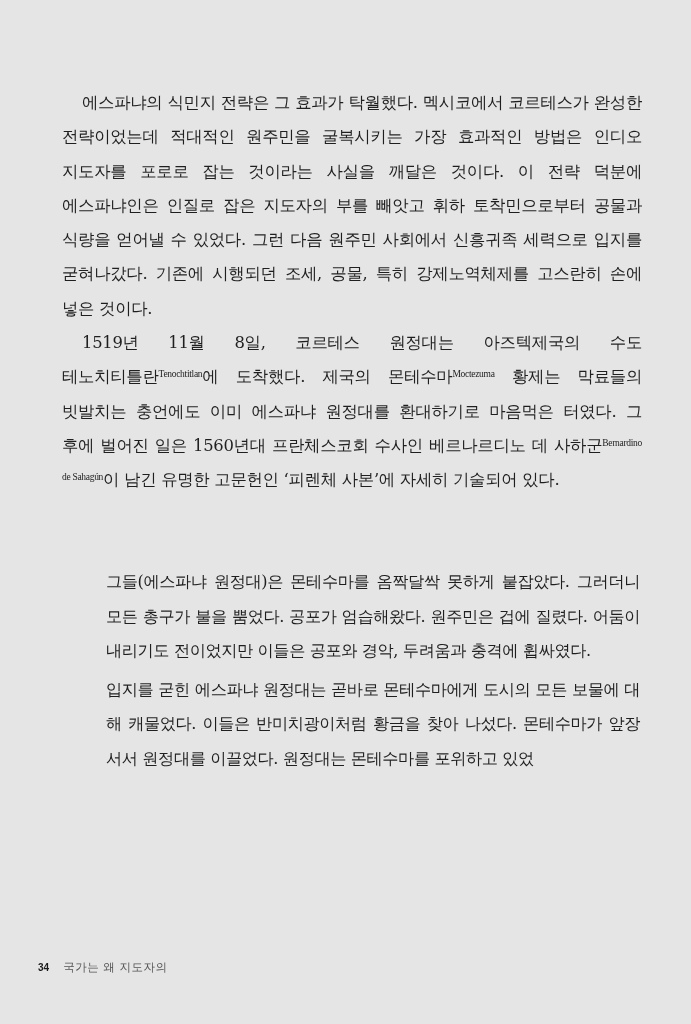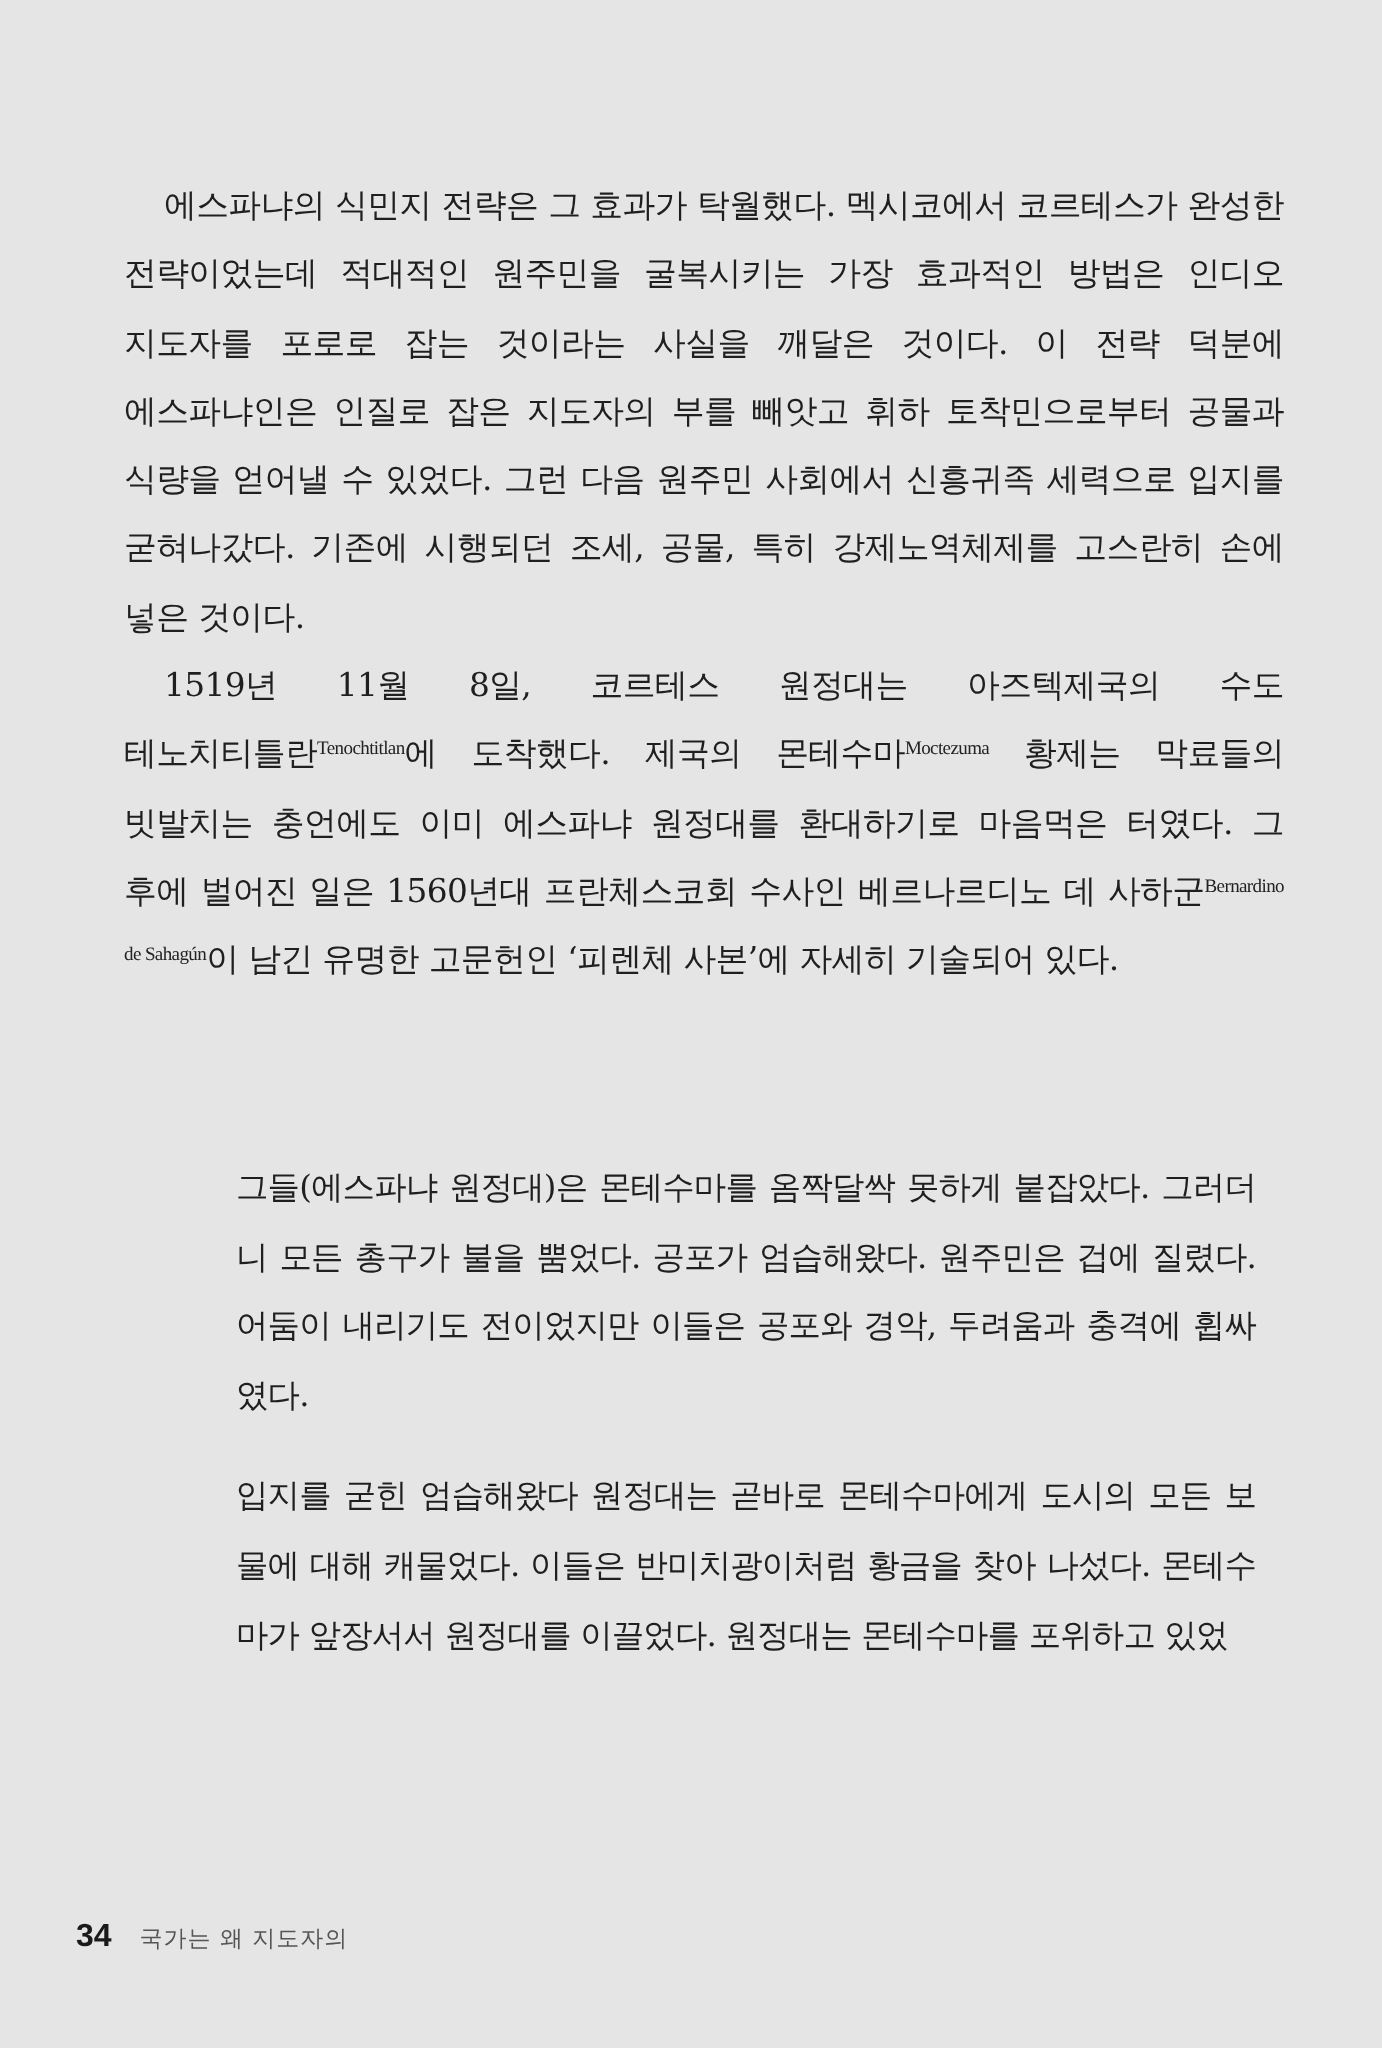--- a/index.html
+++ b/index.html
@@ -40,21 +40,21 @@
       position: absolute;
       left: 102px;
       top: 561px;
       width: 542px;
       font-size: 16.2px;
       line-height: 34.6px;
       letter-spacing: -0.4px;
       text-align: justify;
     }
     .quote p {
-      margin: 16px;
+      margin: 4px;
       text-indent: 0;
     }
     sup.gloss {
       font-family: Liberation Serif, serif;
       font-size: 9.5px;
       vertical-align: 5px;
       letter-spacing: -0.3px;
       line-height: 0;
       color: #222;
     }
@@ -64,21 +64,21 @@
       top: 960px;
       font-size: 12px;
       color: #444;
       display: flex;
       align-items: baseline;
       gap: 14px;
     }
     .footer .page-num {
       font-family: "Liberation Sans", sans-serif;
       font-weight: bold;
-      font-size: 16px;
+      font-size: 10px;
       color: #1a1a1a;
     }
     .footer .book-title {
       font-family: "DejaVu Sans", sans-serif;
       font-size: 11.5px;
       color: #555;
       letter-spacing: 0.5px;
     }
   </style>
 </head>
@@ -90,21 +90,21 @@
     <p>
       <span>에스파냐의 식민지 전략은 그 효과가 탁월했다. 멕시코에서 코르테스가 완성한 전략이었는데 적대적인 원주민을 굴복시키는 가장 효과적인 방법은 인디오 지도자를 포로로 잡는 것이라는 사실을 깨달은 것이다. 이 전략 덕분에 에스파냐인은 인질로 잡은 지도자의 부를 빼앗고 휘하 토착민으로부터 공물과 식량을 얻어낼 수 있었다. 그런 다음 원주민 사회에서 신흥귀족 세력으로 입지를 굳혀나갔다. 기존에 시행되던 조세, 공물, 특히 강제노역체제를 고스란히 손에 넣은 것이다.</span>
     </p>
     <p>
       <span>1519년 11월 8일, 코르테스 원정대는 아즈텍제국의 수도 테노치티틀란</span><sup class="gloss">Tenochtitlan</sup><span>에 도착했다. 제국의 몬테수마</span><sup class="gloss">Moctezuma</sup><span> 황제는 막료들의 빗발치는 충언에도 이미 에스파냐 원정대를 환대하기로 마음먹은 터였다. 그 후에 벌어진 일은 1560년대 프란체스코회 수사인 베르나르디노 데 사하군</span><sup class="gloss">Bernardino de Sahagún</sup><span>이 남긴 유명한 고문헌인 ‘피렌체 사본’에 자세히 기술되어 있다.</span>
     </p>
   </div>
 
   <div class="quote">
     <p>그들(에스파냐 원정대)은 몬테수마를 옴짝달싹 못하게 붙잡았다. 그러더니 모든 총구가 불을 뿜었다. 공포가 엄습해왔다. 원주민은 겁에 질렸다. 어둠이 내리기도 전이었지만 이들은 공포와 경악, 두려움과 충격에 휩싸였다.</p>
-    <p>입지를 굳힌 엄습해왔다 원정대는 곧바로 몬테수마에게 도시의 모든 보물에 대해 캐물었다. 이들은 반미치광이처럼 황금을 찾아 나섰다. 몬테수마가 앞장서서 원정대를 이끌었다. 원정대는 몬테수마를 포위하고 있었</p>
+    <p>입지를 굳힌 에스파냐 원정대는 곧바로 몬테수마에게 도시의 모든 보물에 대해 캐물었다. 이들은 반미치광이처럼 황금을 찾아 나섰다. 몬테수마가 앞장서서 원정대를 이끌었다. 원정대는 몬테수마를 포위하고 있었</p>
   </div>
 
   <div class="footer">
     <span class="page-num">34</span>
     <span class="book-title">국가는 왜 지도자의</span>
   </div>
 
 </div>
 
 </body></html>

